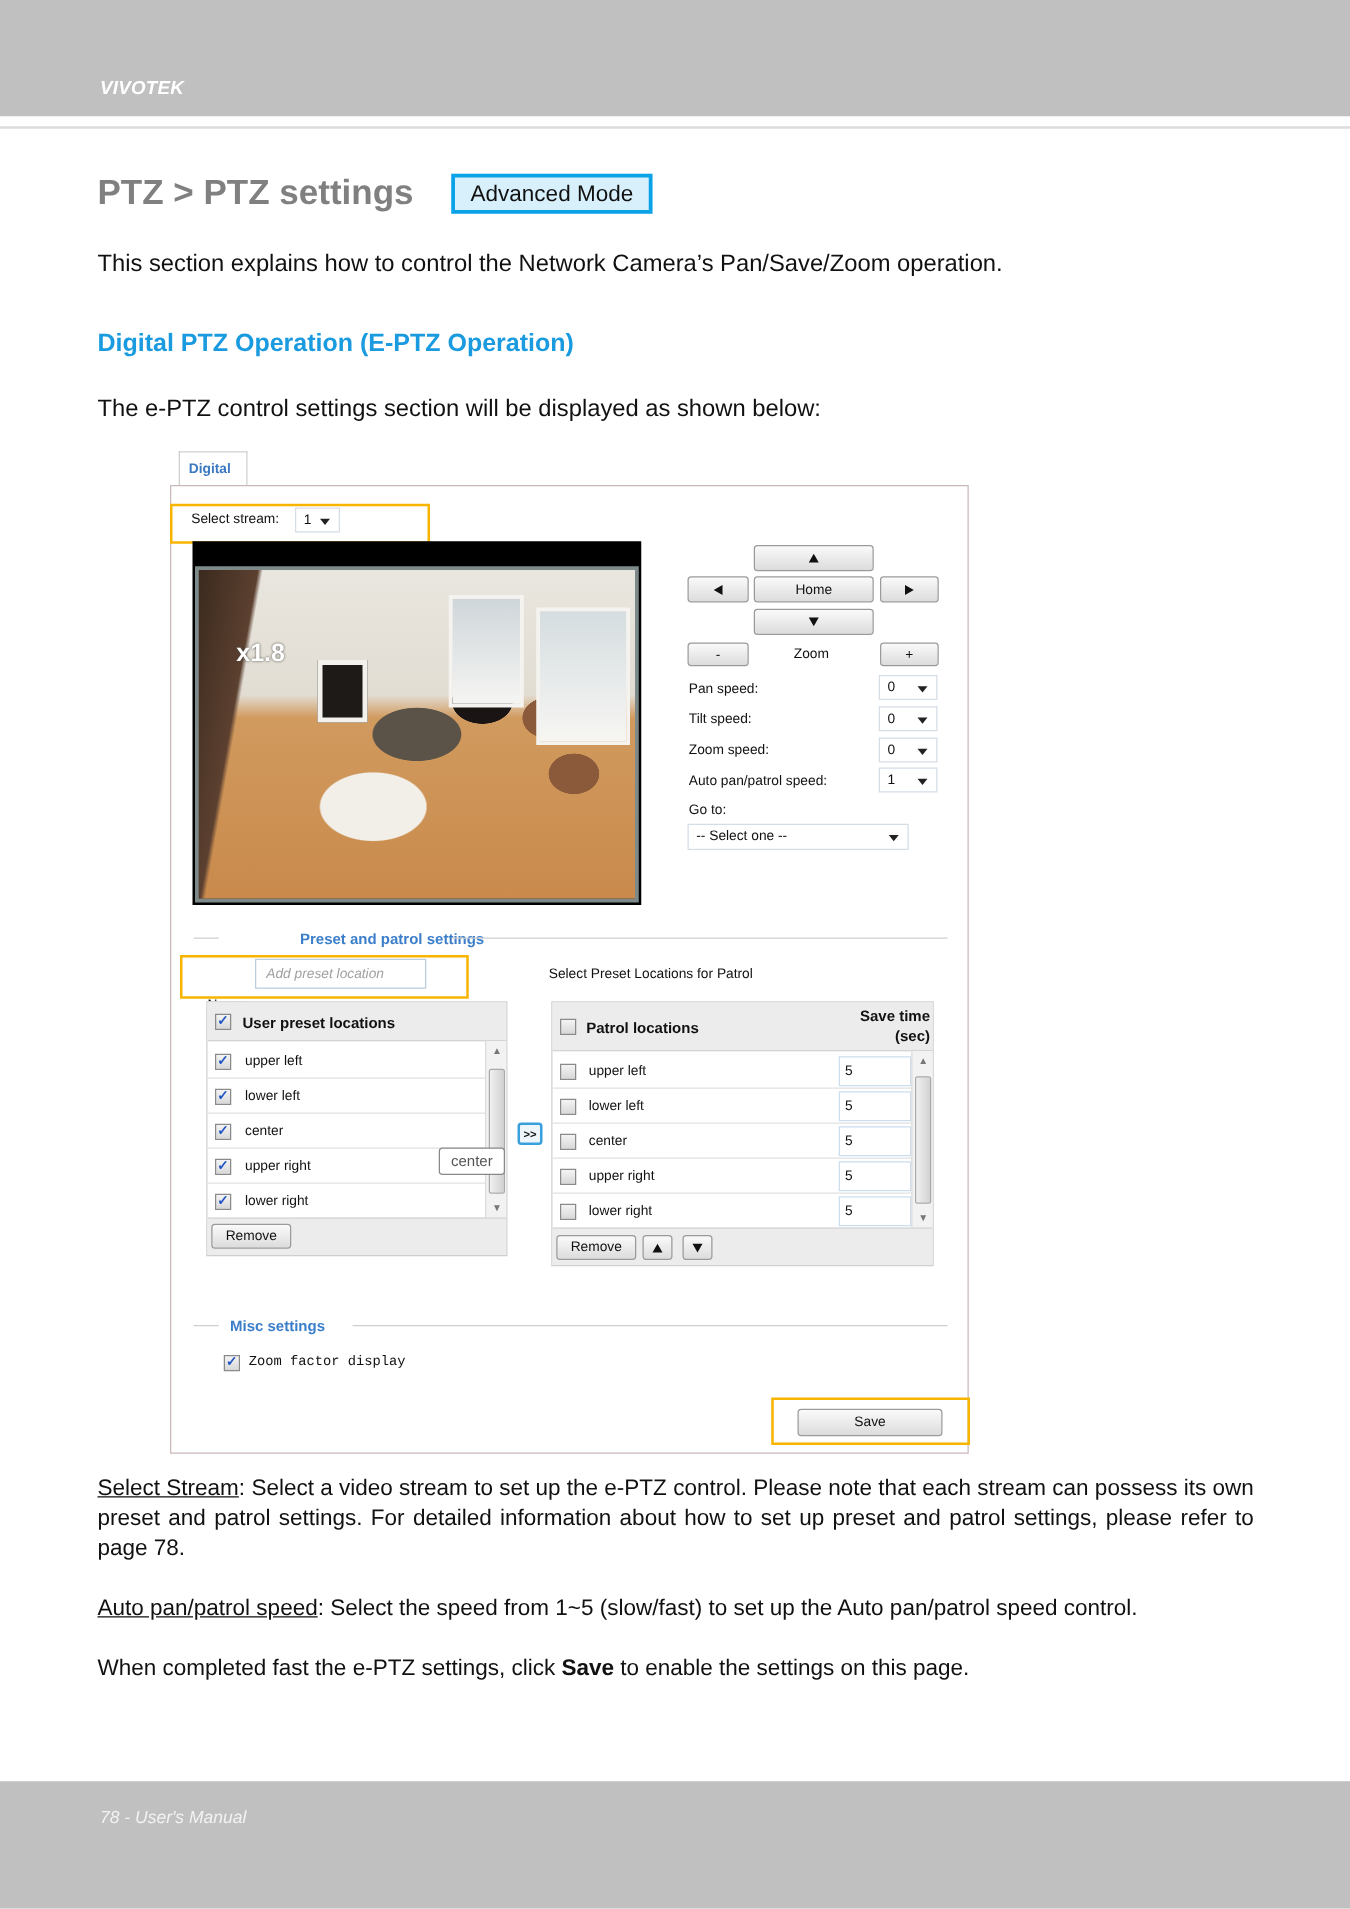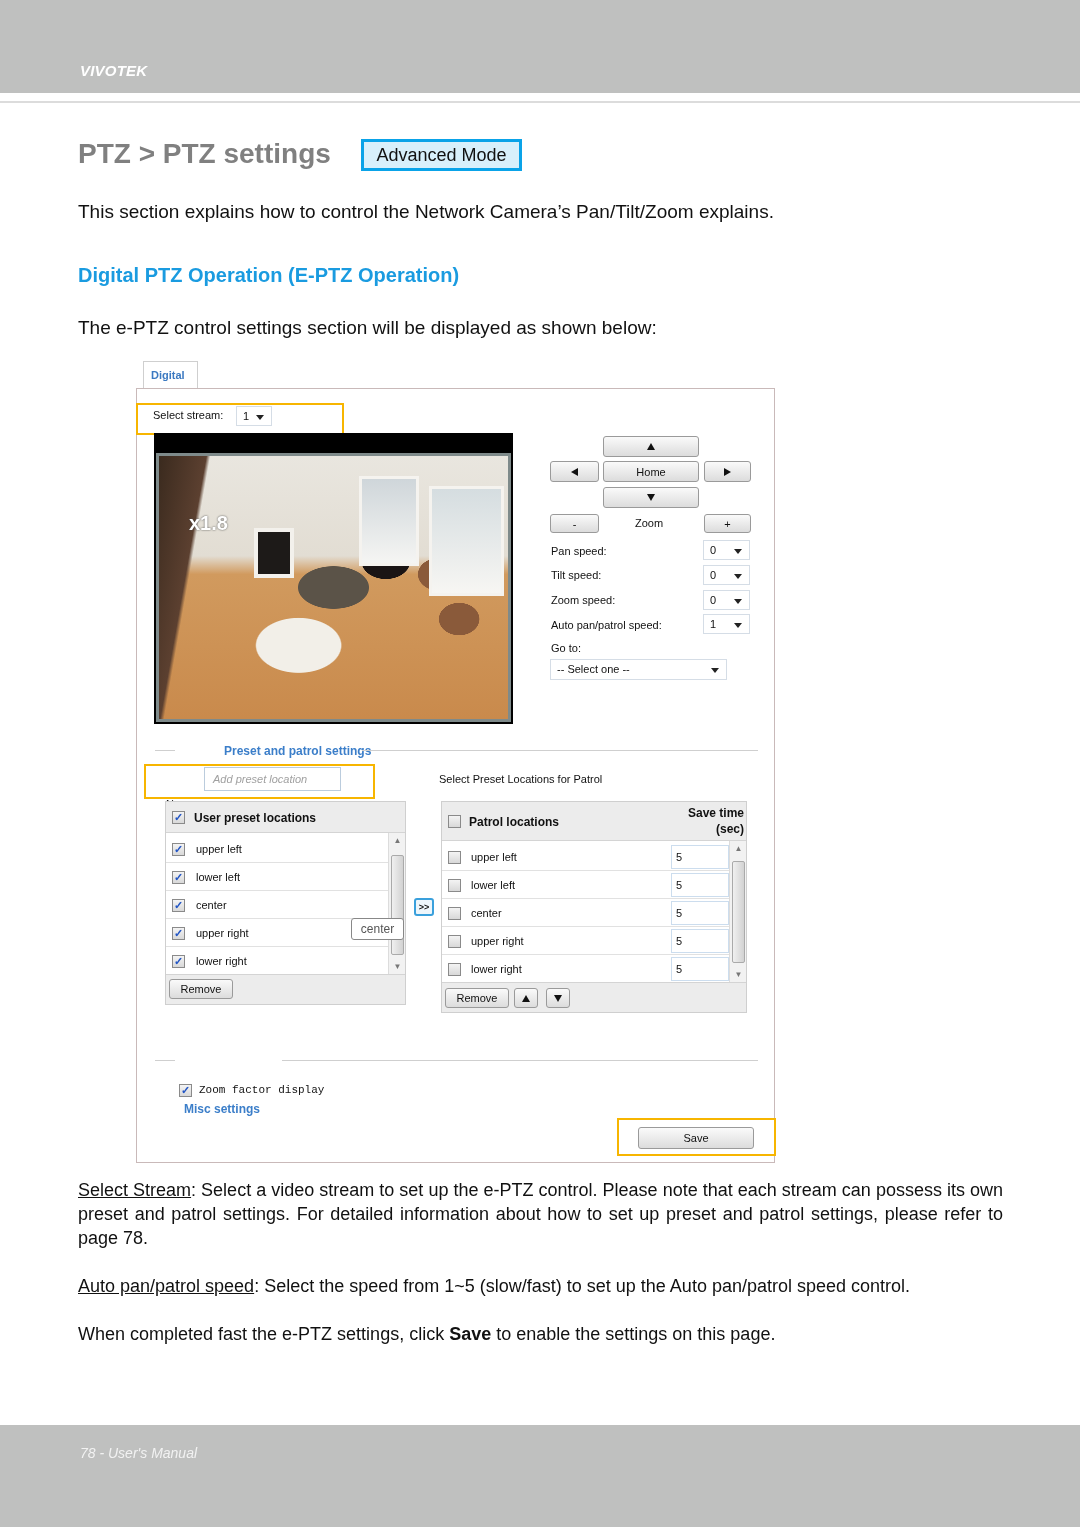--- a/index.html
+++ b/index.html
@@ -91,21 +91,21 @@
 <body>
 
 <div class="header-band">
   <div class="brand">VIVOTEK</div>
 </div>
 <div class="header-rule"></div>
 
 <div class="page-title">PTZ &gt; PTZ settings</div>
 <div class="mode-badge">Advanced Mode</div>
 
-<div class="para" style="top:201px;">This section explains how to control the Network Camera’s Pan/Tilt/Zoom explains.</div>
+<div class="para" style="top:201px;">This section explains how to control the Network Camera’s Pan/Save/Zoom operation.</div>
 <div class="section-heading">Digital PTZ Operation (E-PTZ Operation)</div>
 <div class="para" style="top:317px;">The e-PTZ control settings section will be displayed as shown below:</div>
 
 <div class="tab-digital">Digital</div>
 <div class="panel"></div>
 
 <div class="highlight" style="left:136px; top:403px; width:208px; height:32px;"></div>
 <div class="small select-stream-label">Select stream:</div>
 <div class="mini-select" style="left:236px; top:406px; width:36px;">
   <span>1</span>
@@ -153,21 +153,21 @@
 <div class="speed-label" style="top:619px;">Auto pan/patrol speed:</div>
 <div class="mini-select" style="left:703px; top:614px; width:47px;">
   <span>1</span><span class="caret"></span>
 </div>
 <div class="speed-label" style="top:642px;">Go to:</div>
 <div class="mini-select" style="left:550px; top:659px; width:177px; height:21px;">
   <span>-- Select one --</span><span class="caret"></span>
 </div>
 
 <div class="fieldset-line" style="left:155px; top:750px; width:20px;"></div>
-<div class="fieldset-legend" style="left:184px; top:744px;padding-left:40px;">Preset and patrol settings</div>
+<div class="fieldset-legend" style="left:200px; top:744px;padding-left:40px;">Preset and patrol settings</div>
 <div class="fieldset-line" style="left:362px; top:750px; width:396px;"></div>
 
 <div class="highlight" style="left:144px; top:764px; width:231px; height:35px;"></div>
 <div class="name-label">Name:</div>
 <div class="name-input">Add preset location</div>
 
 <div class="select-patrol-label">Select Preset Locations for Patrol</div>
 
 <div class="list-box" style="left:165px; top:801px; width:241px; height:204px;">
   <div class="list-head" style="height:31px;">
@@ -249,21 +249,21 @@
     <div class="btn" style="left:72px; top:5px; width:24px; height:20px;">
         <span class="tri-up"></span>
       </div>
     <div class="btn" style="left:104px; top:5px; width:24px; height:20px;">
         <span class="tri-down"></span>
       </div>
   </div>
 </div>
 
 <div class="fieldset-line" style="left:155px; top:1060px; width:20px;"></div>
-<div class="fieldset-legend" style="left:184px; top:1054px;margin-top:48px;">Misc settings</div>
+<div class="fieldset-legend" style="left:184px; top:1054px;">Misc settings</div>
 <div class="fieldset-line" style="left:282px; top:1060px; width:476px;"></div>
 <span class="cb" style="left:179px; top:1084px;">✓</span>
 <div class="misc-label">Zoom factor display</div>
 
 <div class="highlight" style="left:617px; top:1118px; width:159px; height:38px;"></div>
 <div class="btn" style="left:638px; top:1127px; width:116px; height:22px;">Save</div>
 
 <div class="body-text" style="top:1178px;">
   <span class="u">Select Stream</span><span>: Select a video stream to set up the e-PTZ control. Please note that each stream can possess its own preset and patrol settings. For detailed information about how to set up preset and patrol settings, please refer to page 78.</span>
 </div>

